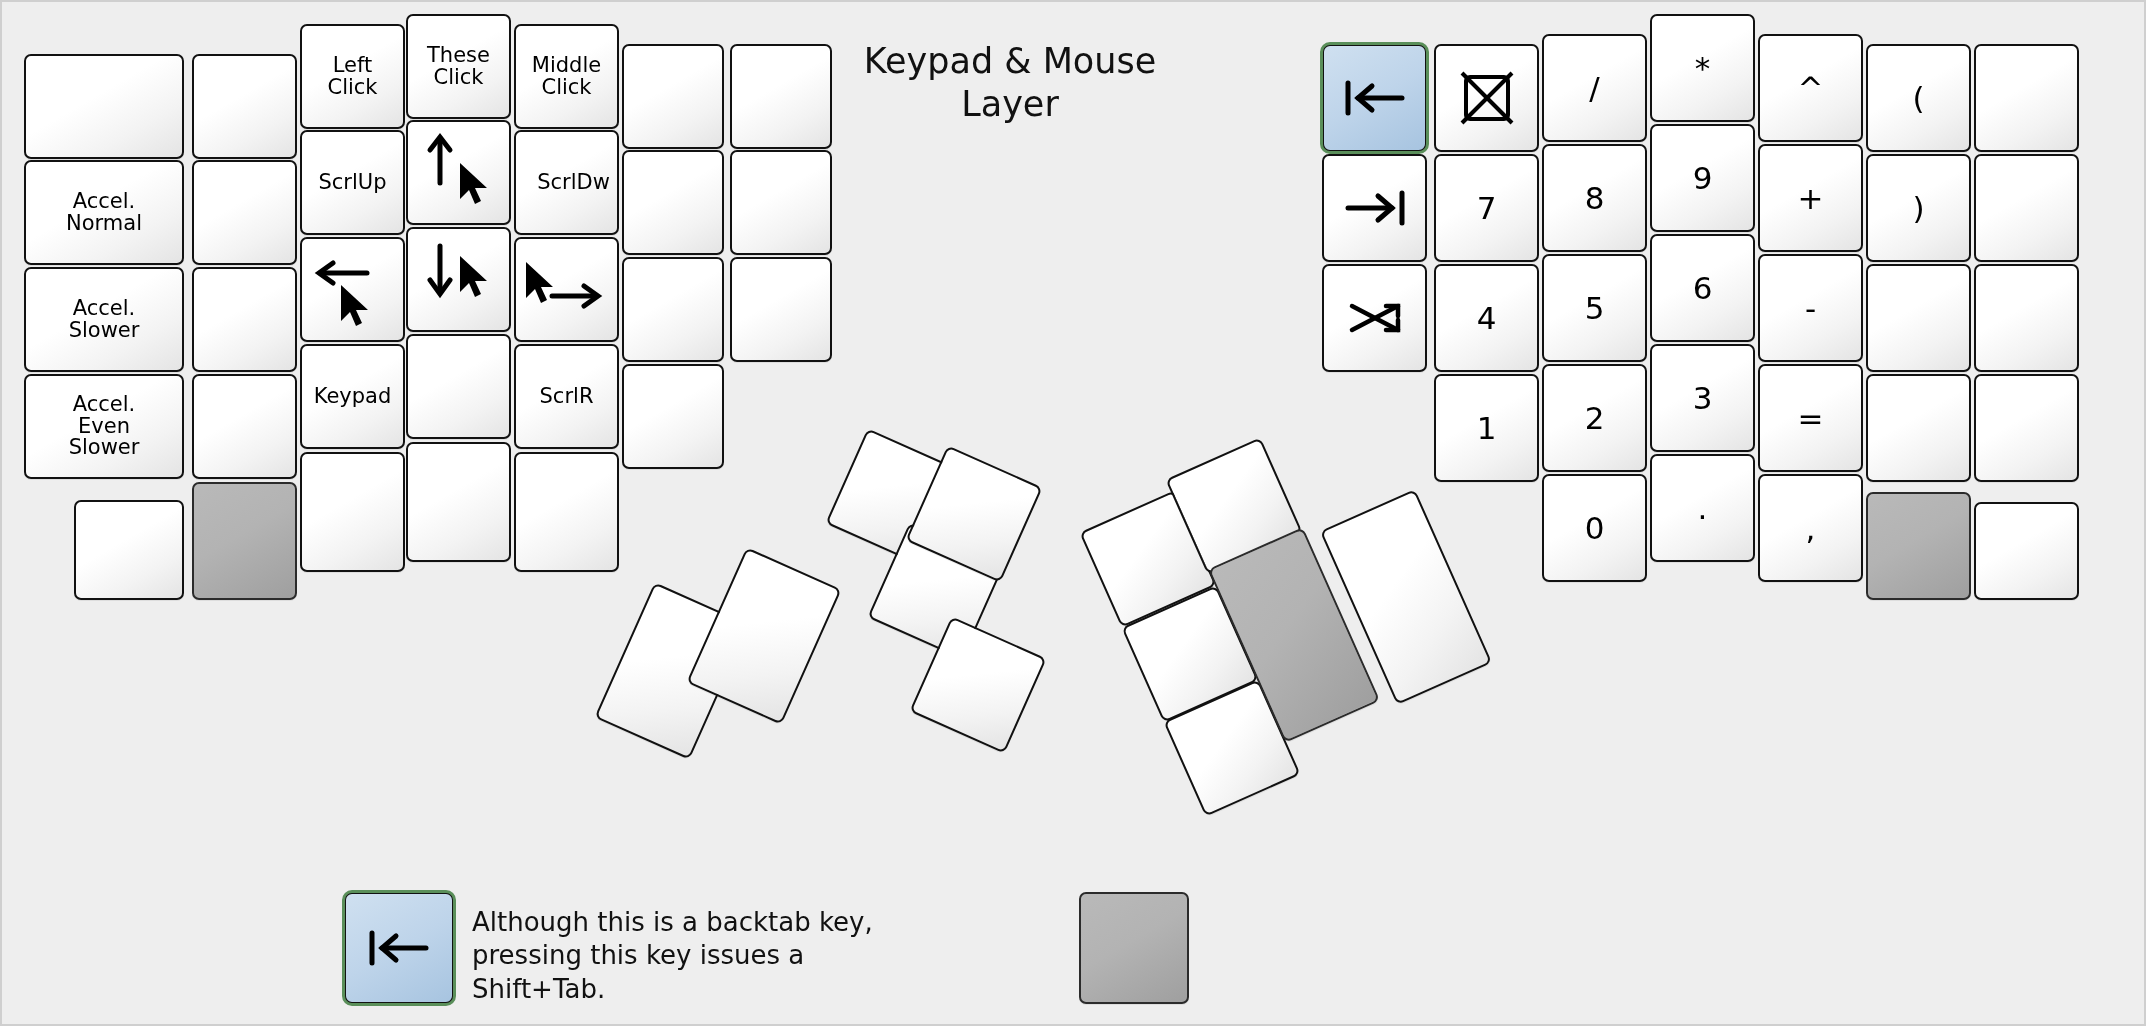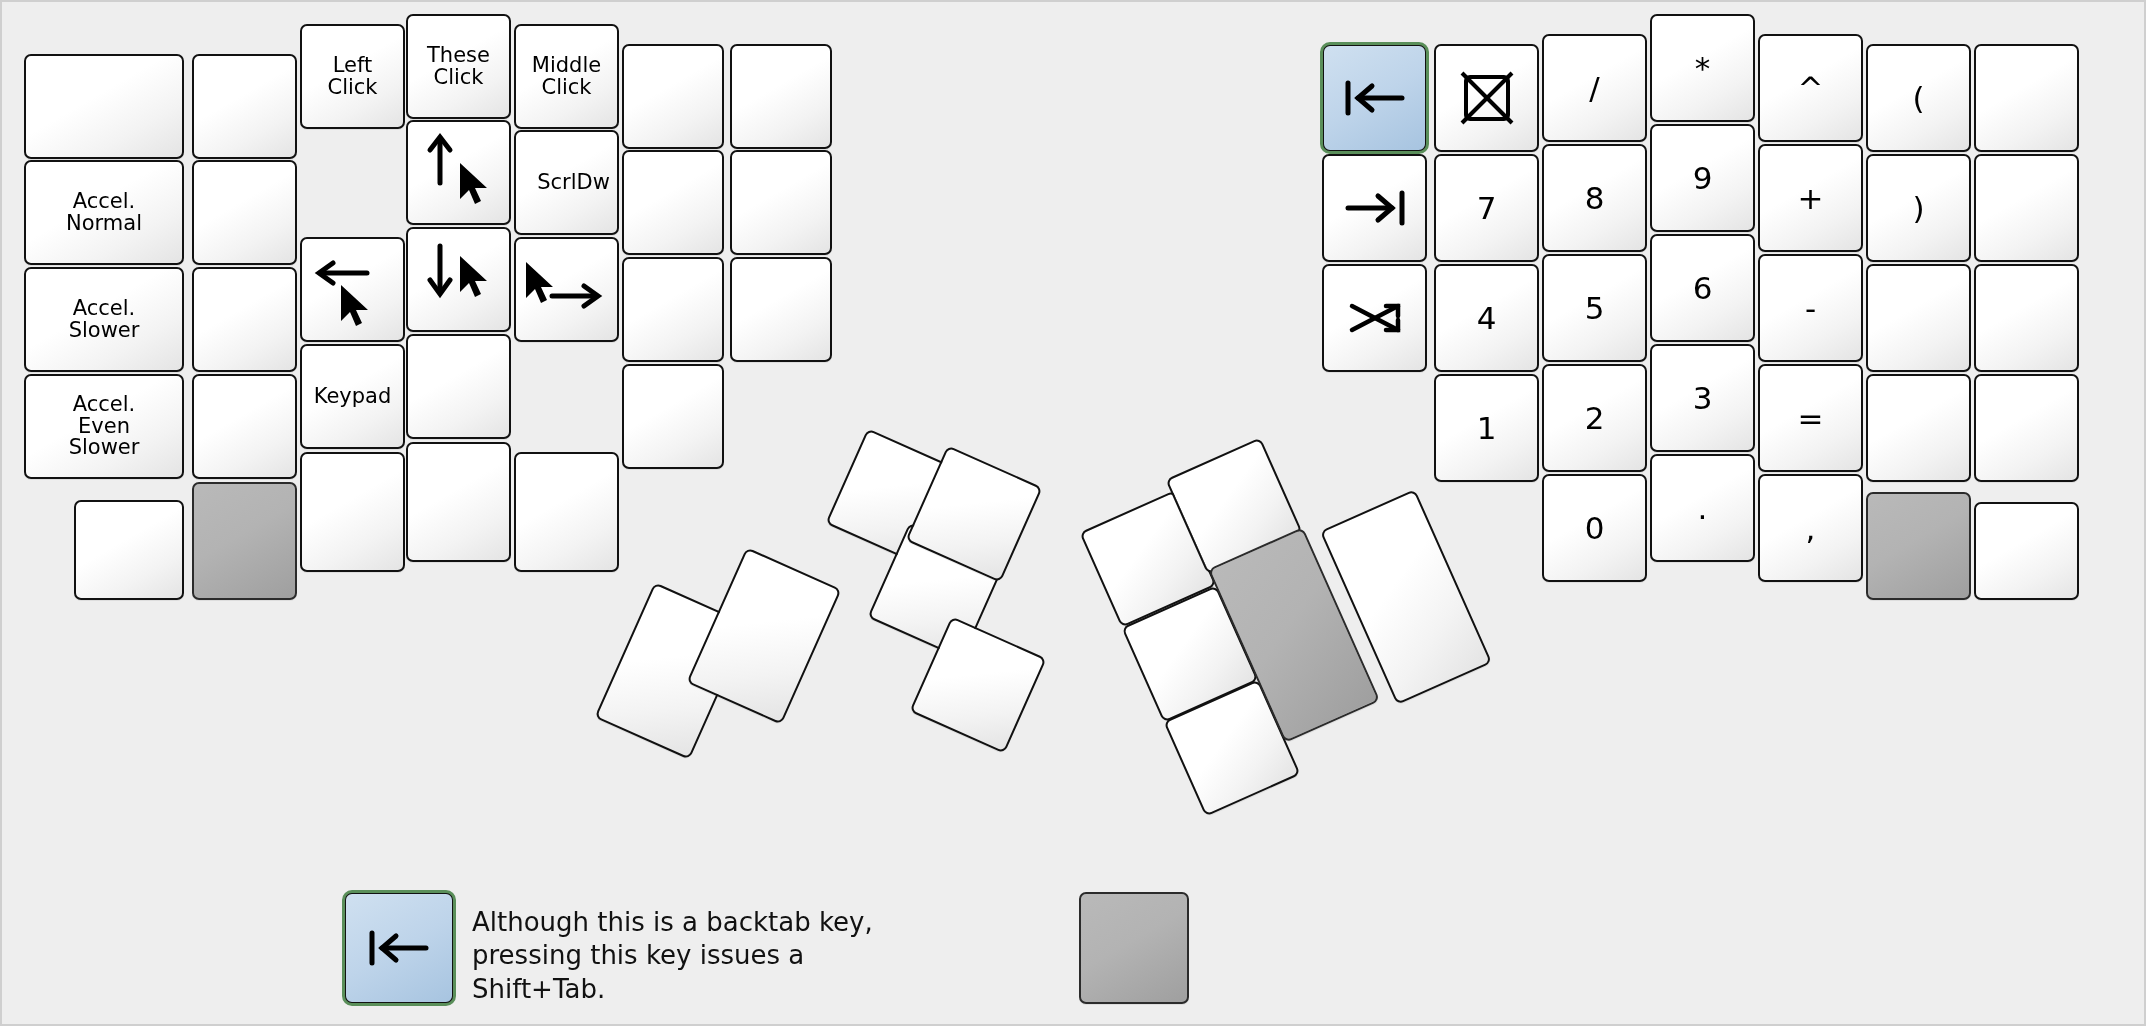--- a/index.html
+++ b/index.html
@@ -60,35 +60,38 @@
   .rot{transform-origin:center center;}
   .glyph-wrap{position:relative;width:100%;height:100%;}
   svg{display:block;}
   .ic{position:absolute;left:50%;top:50%;transform:translate(-50%,-50%);}
 </style>
 </head>
 <body>
 
 <div id="stage">
 
+  <div class="title" style="left:793px;top:38px;width:430px;">Keypad &amp; Mouse
+Layer</div>
 
   <div class="key" style="left:22px;top:52px;width:160px;height:105px;"></div>
   <div class="key" style="left:190px;top:52px;width:105px;height:105px;"></div>
   <div class="key small" style="left:298px;top:22px;width:105px;height:105px;">Left
 Click</div>
   <div class="key small" style="left:404px;top:12px;width:105px;height:105px;">These
 Click</div>
   <div class="key small" style="left:512px;top:22px;width:105px;height:105px;">Middle
 Click</div>
   <div class="key" style="left:620px;top:42px;width:102px;height:105px;"></div>
   <div class="key" style="left:728px;top:42px;width:102px;height:105px;"></div>
 
   <div class="key small" style="left:22px;top:158px;width:160px;height:105px;">Accel.
 Normal</div>
   <div class="key" style="left:190px;top:158px;width:105px;height:105px;"></div>
+  <div class="key small" style="left:298px;top:128px;width:105px;height:105px;">ScrlUp</div>
 
   <div class="key" style="left:404px;top:118px;width:105px;height:105px;">
     <div class="glyph-wrap">
       <svg class="ic" width="90" height="92" viewBox="0 0 90 92">
         <g stroke="#000" stroke-width="5" fill="none" stroke-linecap="round">
           <line x1="26" y1="56" x2="26" y2="12"></line>
           <path d="M16 23 L26 10 L36 23"></path>
         </g>
         <g transform="translate(46,36)">
           <path d="M0 0 L0 36 L9 27 L15 41 L21 38 L15 25 L27 25 Z" fill="#000"></path>
@@ -149,20 +152,21 @@
 
   <div class="key" style="left:620px;top:255px;width:102px;height:105px;"></div>
   <div class="key" style="left:728px;top:255px;width:102px;height:105px;"></div>
 
   <div class="key small" style="left:22px;top:372px;width:160px;height:105px;">Accel.
 Even
 Slower</div>
   <div class="key" style="left:190px;top:372px;width:105px;height:105px;"></div>
   <div class="key small" style="left:298px;top:342px;width:105px;height:105px;">Keypad</div>
   <div class="key" style="left:404px;top:332px;width:105px;height:105px;"></div>
+  <div class="key small" style="left:512px;top:342px;width:105px;height:105px;">ScrlR</div>
   <div class="key" style="left:620px;top:362px;width:102px;height:105px;"></div>
 
   <div class="key" style="left:72px;top:498px;width:110px;height:100px;"></div>
   <div class="key transparent" style="left:190px;top:480px;width:105px;height:118px;"></div>
   <div class="key" style="left:298px;top:450px;width:105px;height:120px;"></div>
   <div class="key" style="left:404px;top:440px;width:105px;height:120px;"></div>
   <div class="key" style="left:512px;top:450px;width:105px;height:120px;"></div>
 
   <div class="key rot" style="left:618px;top:595px;width:104px;height:148px;transform:rotate(24deg);"></div>
   <div class="key rot" style="left:710px;top:560px;width:104px;height:148px;transform:rotate(24deg);"></div>

